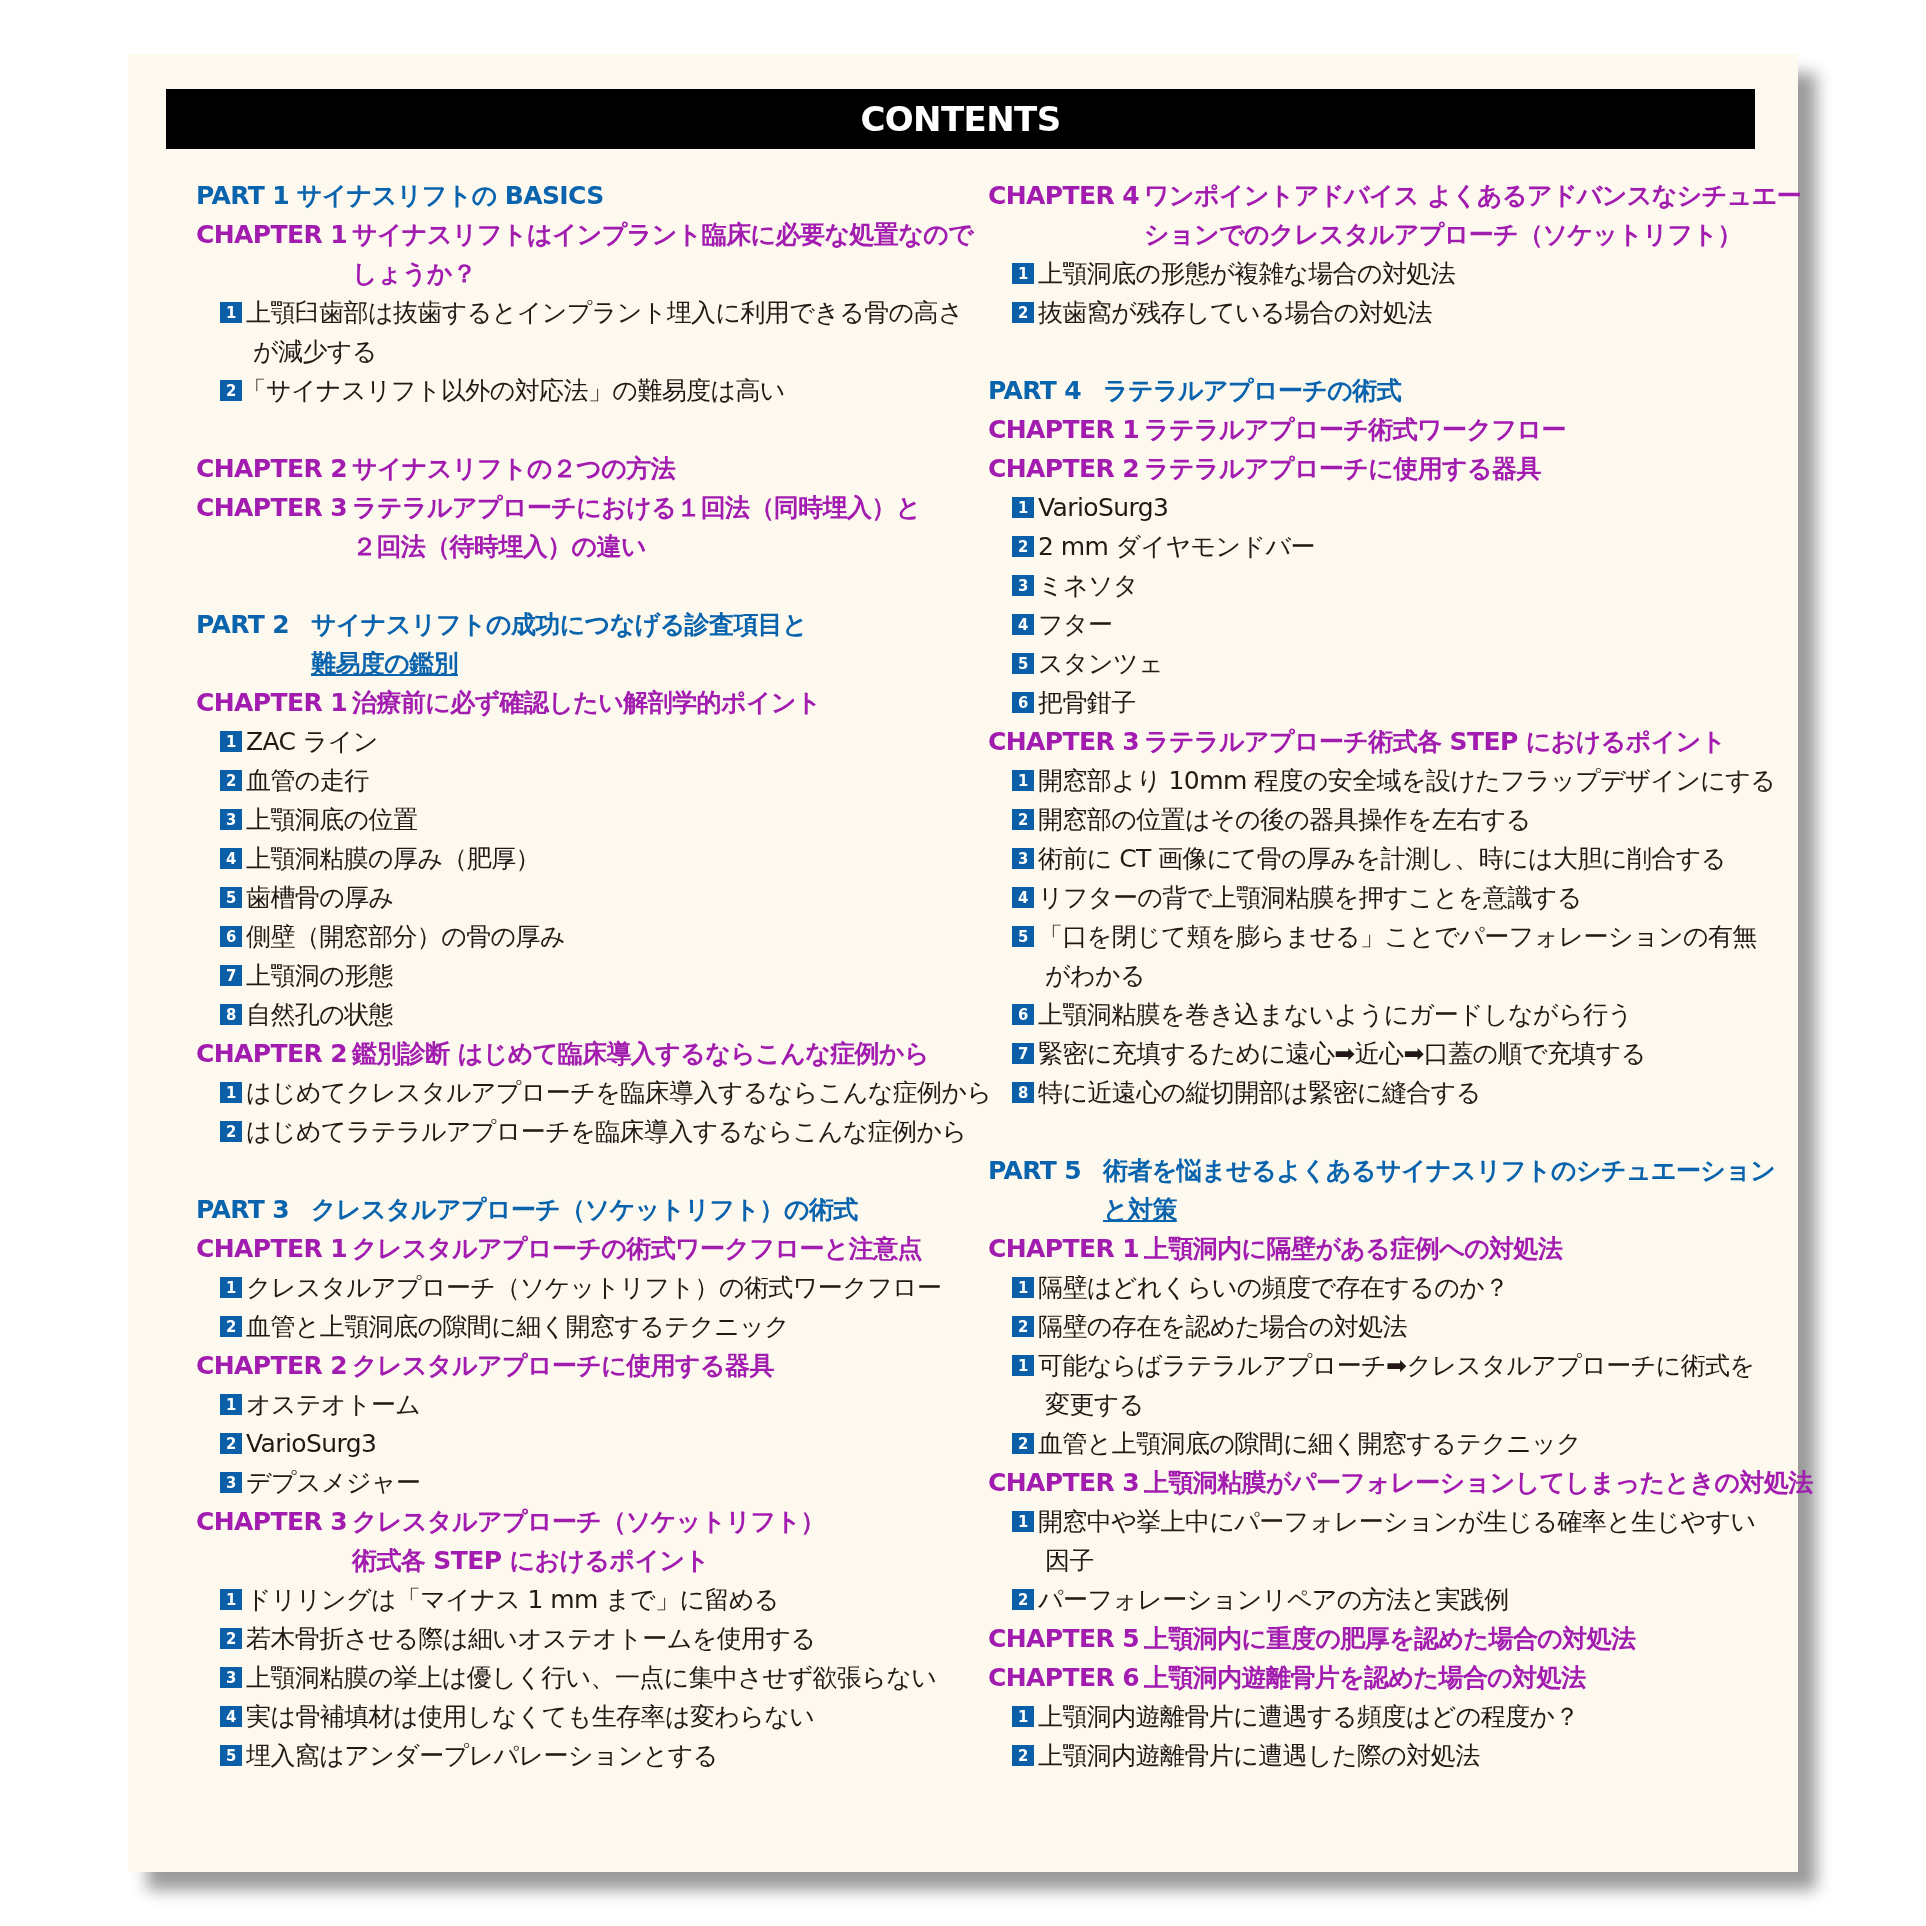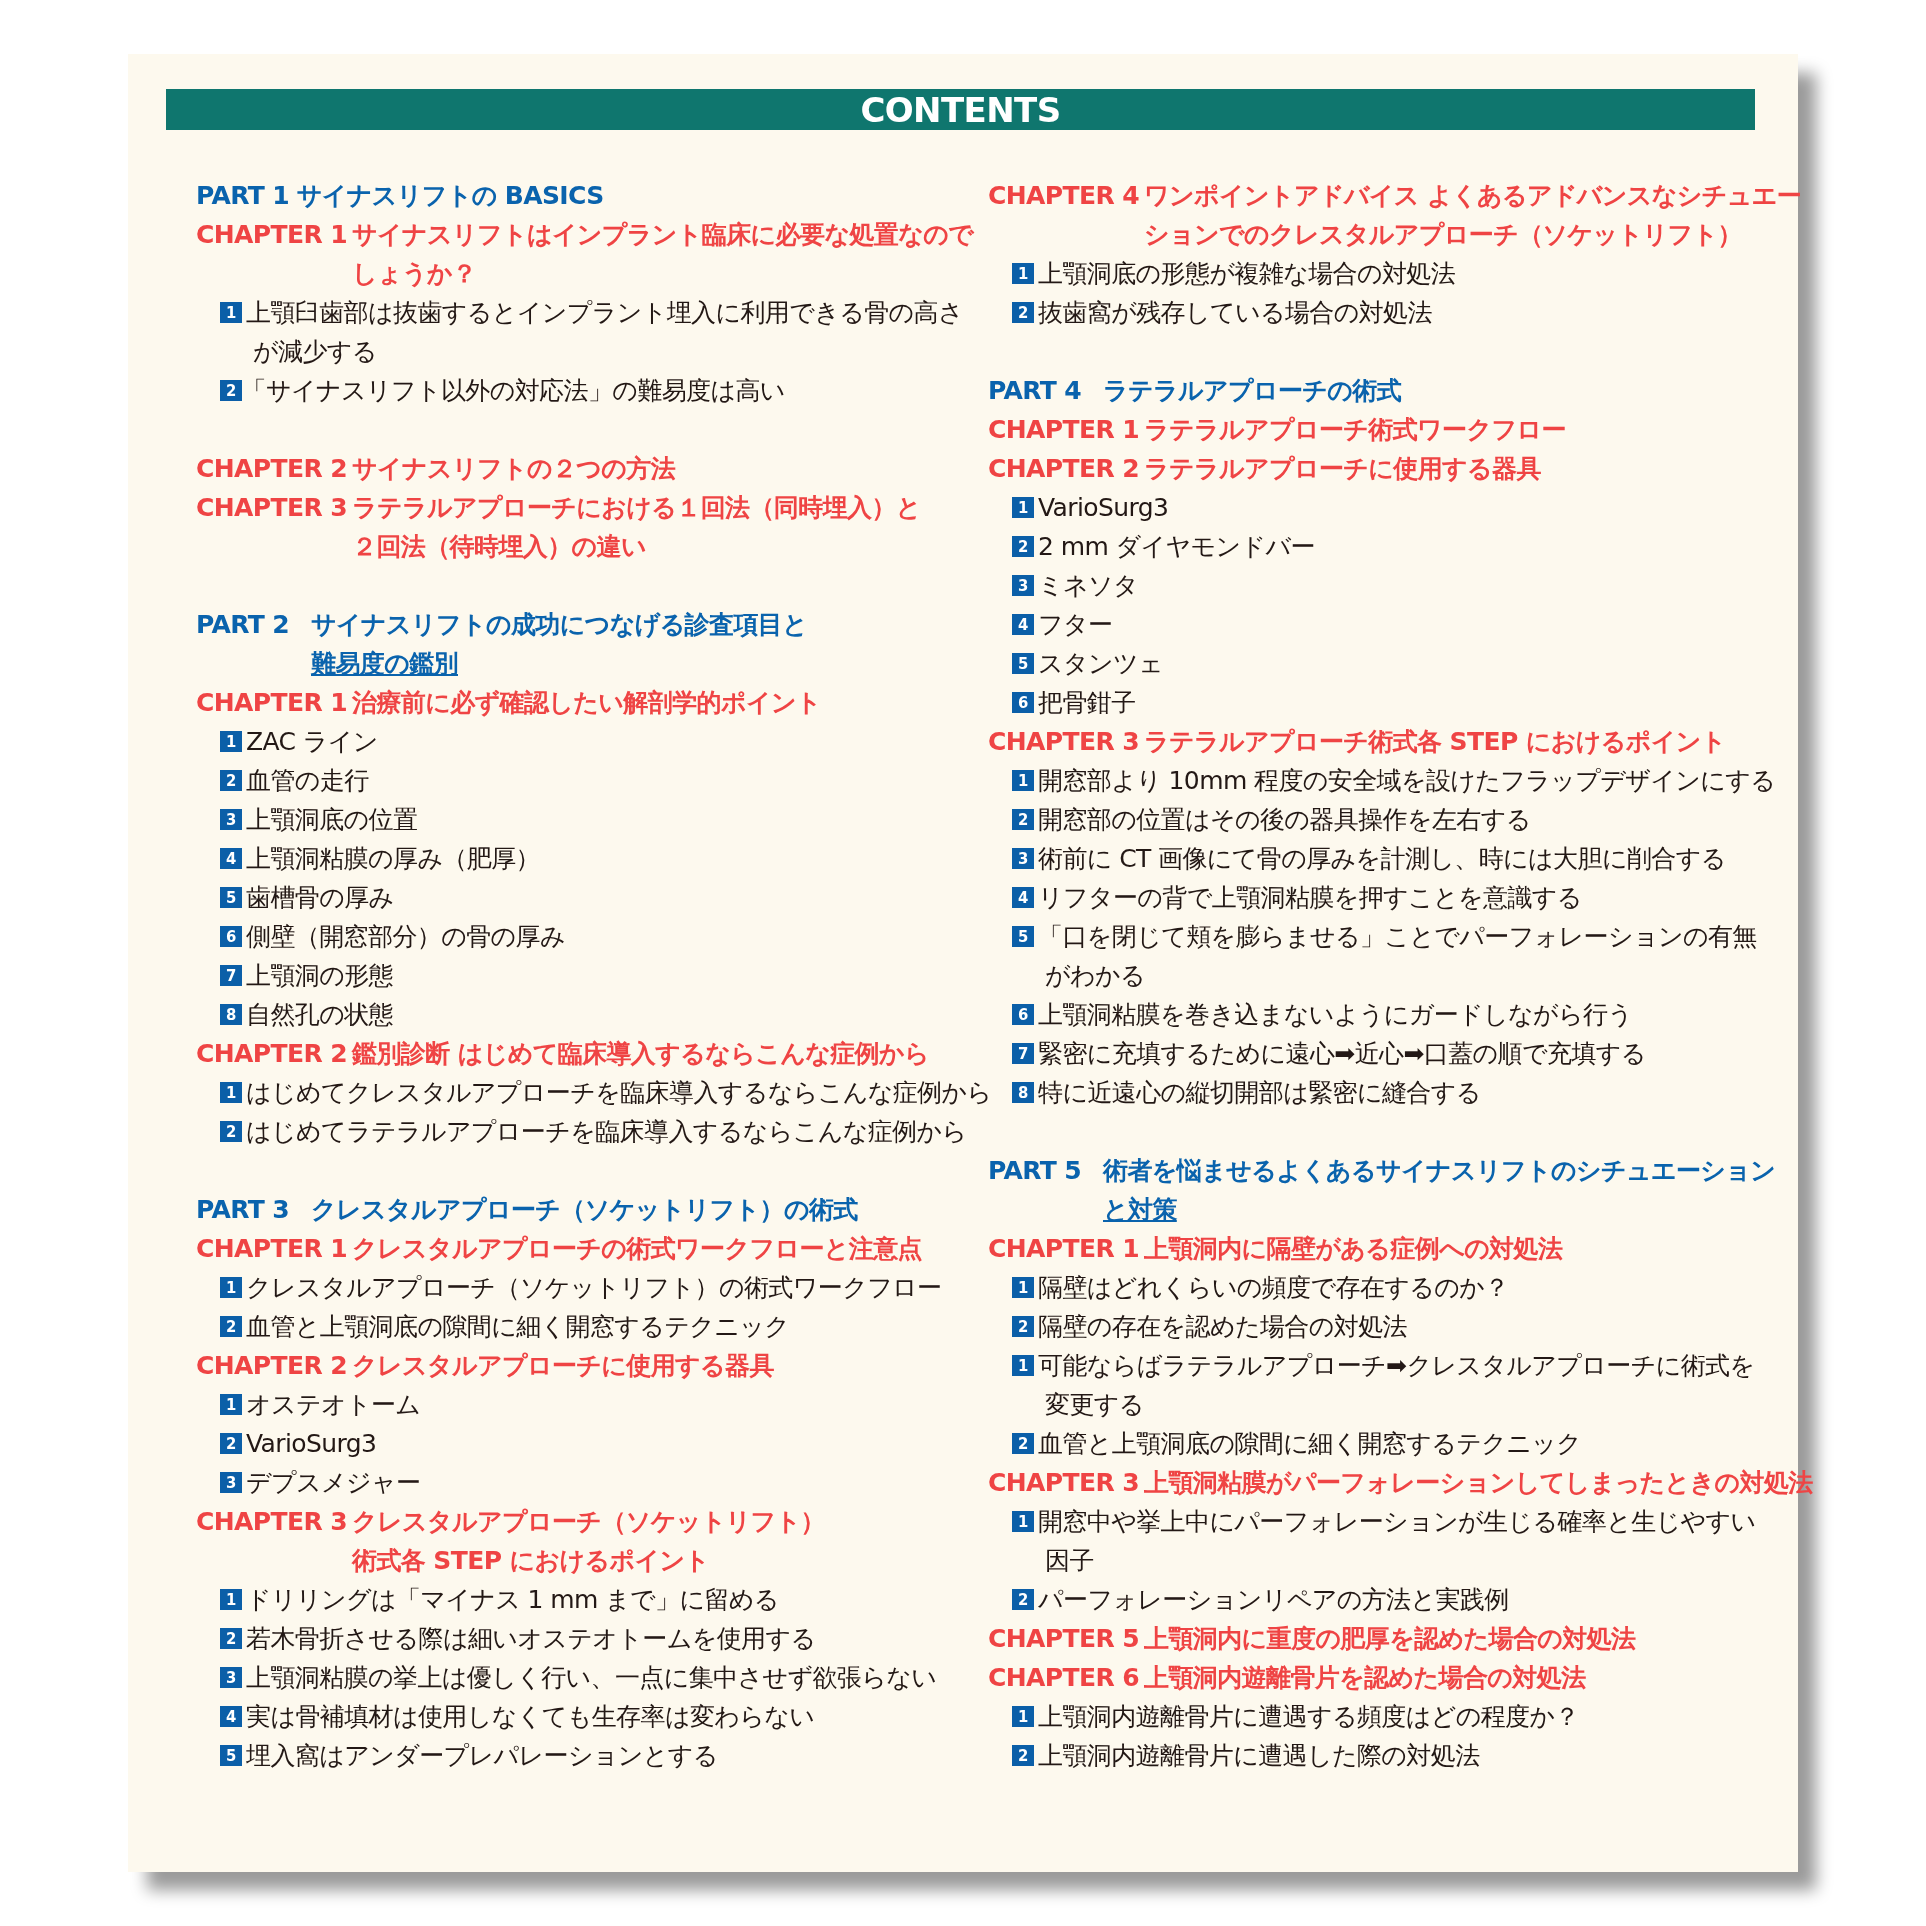--- a/index.html
+++ b/index.html
@@ -6,36 +6,36 @@
   body {
     width:1926px; height:1926px; background:#ffffff; position:relative; overflow:hidden;
     font-family:"DejaVu Sans","Liberation Sans",sans-serif;
   }
   .page {
     position:absolute; left:128px; top:54px; width:1670px; height:1818px;
     background:#fdf9ee;
     box-shadow: 18.7px 18.7px 15.4px rgba(0,0,0,0.40);
   }
   .banner {
-    position:absolute; left:38px; top:35px; width:1589px; height:41px;
-    background:#0f766e; color:#ffffff;
+    position:absolute; left:38px; top:35px; width:1589px; height:60px;
+    background:#000000; color:#ffffff;
     display:flex; align-items:center; justify-content:center;
     font-family:"DejaVu Sans","Liberation Sans",sans-serif;
     font-weight:bold; font-size:34px; letter-spacing:-0.6px;
   }
   .col { position:absolute; top:122px; width:781px; }
   .col.left { left:40px;margin-left:28px; }
   .col.right { left:860px; }
   .line {
     height:39px; line-height:39px; white-space:nowrap; position:relative;
     font-size:25px; color:#231815;
   }
   .blank { height:39px; }
   .part { color:#0a63ad; font-weight:bold; letter-spacing:-0.6px; }
-  .chap { font-weight:bold; color:#ef4444; letter-spacing:-0.6px; }
+  .chap { font-weight:bold; color:#a21caf; letter-spacing:-0.6px; }
   .lbl { display:inline-block; }
   .part .lbl { width:115px; }
   .part .lbl.tight { width:auto; margin-right:7.7px; }
   .chap .lbl { width:156px; }
   .cont-part { padding-left:115px;text-decoration:underline; }
   .cont-chap { padding-left:156px; }
   .item { padding-left:50px; font-weight:normal; letter-spacing:-0.6px; }
   .item .badge {
     position:absolute; left:24px; top:8.8px; width:21.5px; height:21px;
     background:#0b5fa8; color:#ffffff; font-size:16.5px; font-weight:bold;

